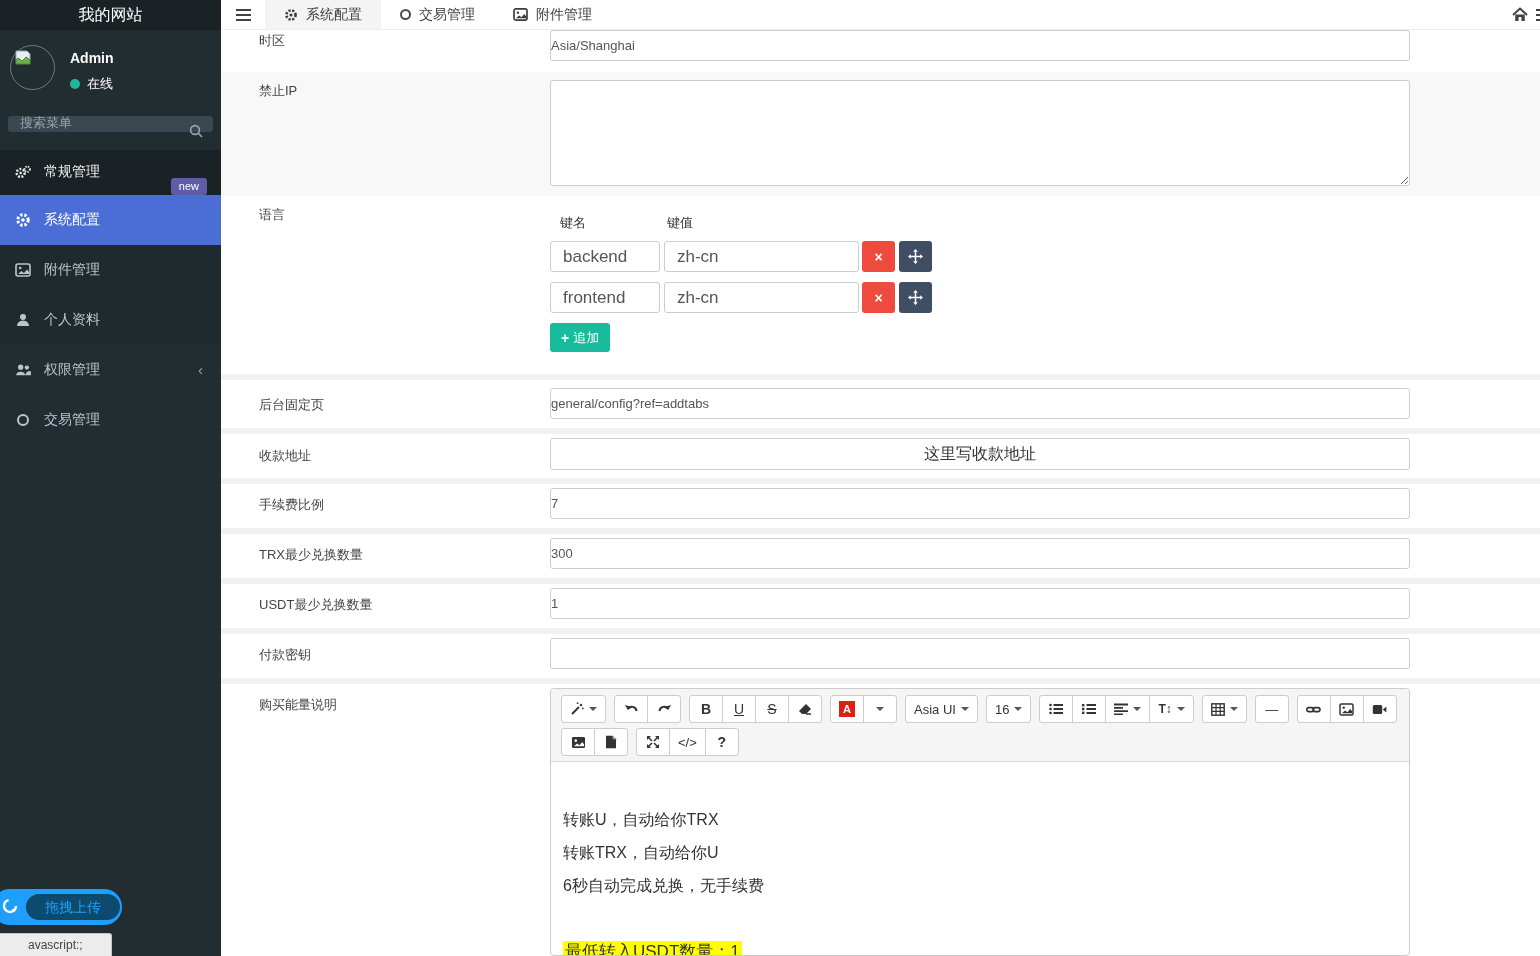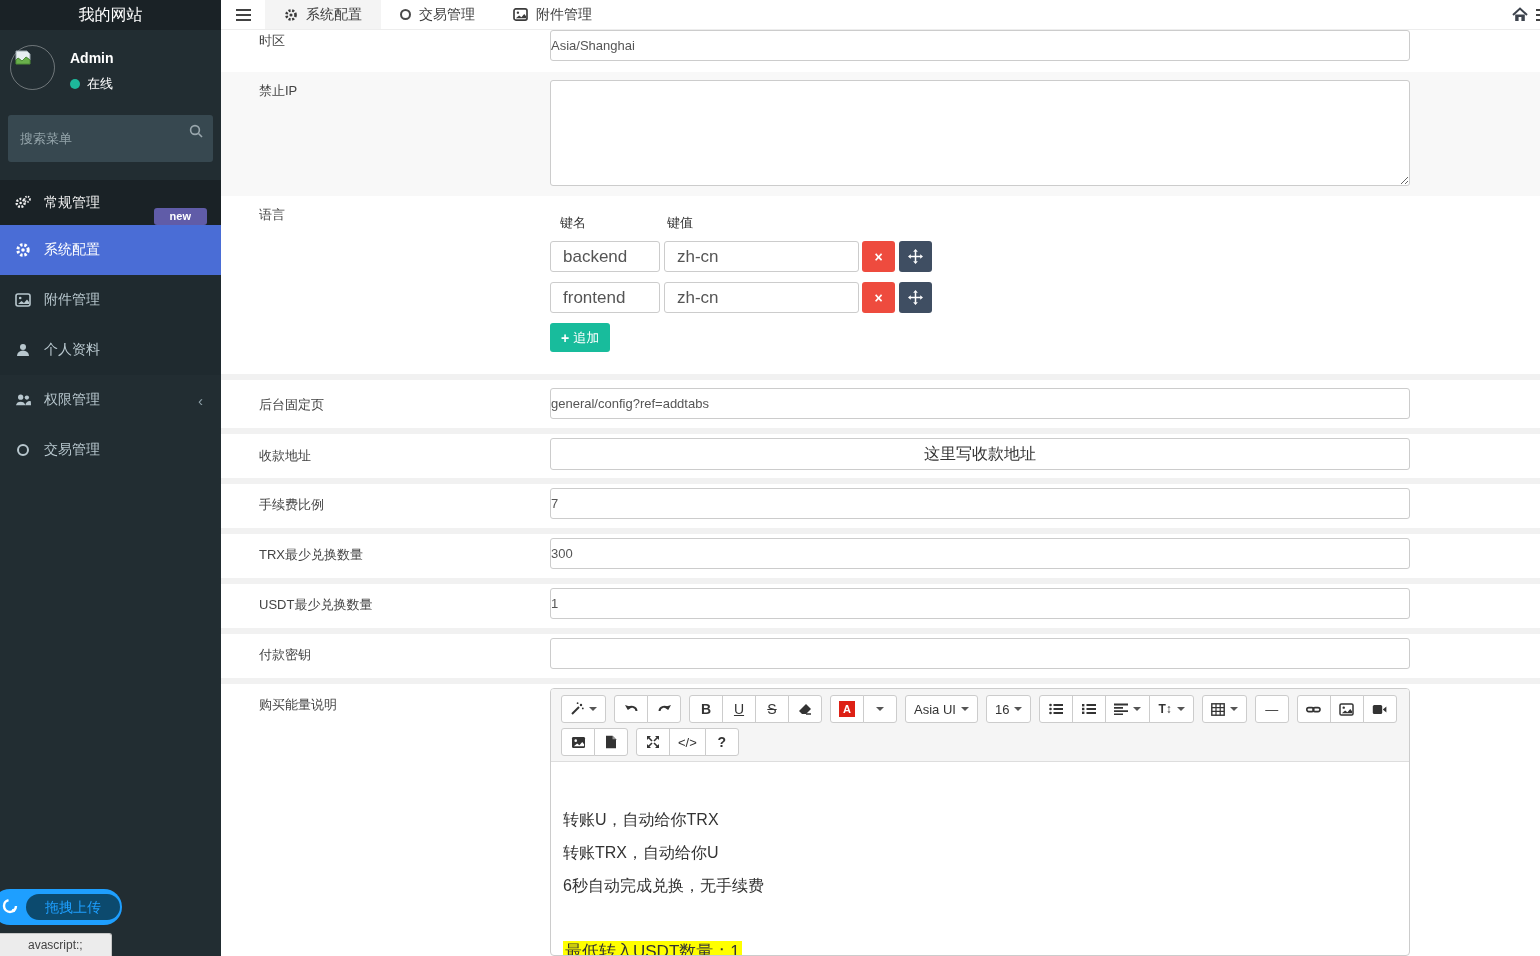--- a/index.html
+++ b/index.html
@@ -10,33 +10,33 @@
   
   .sidebar { position:absolute; left:0; top:0; width:221px; height:100%; background:#222d32; z-index:5; }
   .brand { height:30px; background:#1a2226; color:#fff; display:flex; align-items:center; justify-content:center; font-size:16px; }
   .user-panel { display:flex; padding:15px 10px 10px; gap:15px; }
   .avatar { width:45px; height:45px; border-radius:50%; border:1px solid rgba(255,255,255,.35); position:relative; flex:0 0 45px; }
   .avatar svg { position:absolute; top:3px; left:3px; }
   .user-name { color:#fff; font-weight:bold; font-size:14px; margin-top:5px; }
   .user-status { display:flex; align-items:center; gap:7px; color:#fff; font-size:13px; margin-top:9px; }
   .dot { width:10px; height:10px; border-radius:50%; background:#1db89b; }
   .search-box { margin:12px 8px 0; position:relative; }
-  .search-box input { width:100%; height:47px; background:#374850; border:0; border-radius:3px; color:#ccc; padding:0 32px 0 12px; font-size:13px; outline:none; font-family:Liberation Sans, sans-serif; }
+  .search-box input { width:100%; height:16px; background:#374850; border:0; border-radius:3px; color:#ccc; padding:0 32px 0 12px; font-size:13px; outline:none; font-family:Liberation Mono, monospace; }
   .search-box input::placeholder { color:#95a5ab; }
   .search-icon { position:absolute; right:10px; top:9px; }
 
   .menu { margin-top:18px; }
   .menu-item { height:45px; display:flex; align-items:center; gap:13px; padding:0 15px; color:#b8c7ce; font-size:14px; cursor:pointer; position:relative; }
   .menu-item .mi { width:16px; text-align:center; flex:0 0 16px; display:flex; justify-content:center; }
   .menu-item.header-active { background:#1a2226; color:#eee; }
   .submenu { background:#1f2a2f; }
   .submenu .menu-item { height:50px; }
   .menu-item.active { background:#4a6dd6; color:#fff; }
   .menu-item.top50 { height:50px; }
-  .badge-new { position:absolute; right:14px; background:#605ca8; color:#fff; font-size:11px; font-weight:bold; padding:3px 16px; border-radius:3px; line-height:1;margin-top:28px; }
+  .badge-new { position:absolute; right:14px; background:#605ca8; color:#fff; font-size:11px; font-weight:normal; padding:3px 8px; border-radius:3px; line-height:1;margin-top:28px; }
   .chevron { position:absolute; right:18px; font-size:15px; color:#8ea0a8; }
   .ring { width:12px; height:12px; border:2px solid currentColor; border-radius:50%; }
 
   .upload-wrap { position:absolute; left:-8px; bottom:31px; background:#1e9fff; border-radius:18px; padding:2px; display:flex; align-items:center; height:36px; }
   .upload-glyph { position:absolute; left:9px; top:8px; }
   .upload-label { background:#0c4a6e; border-radius:15px; color:#1e9fff; font-size:14px; padding:6px 19px; margin-left:32px; line-height:1; }
   .status-tip { position:absolute; left:0; bottom:0; background:#ececec; border:1px solid #c6c6c6; border-left:0; border-bottom:0; border-radius:0 3px 0 0; padding:4px 28px; font-size:12px; color:#444; z-index:9; }
 
   
   .navbar { position:absolute; left:221px; top:0; right:0; height:30px; background:#fff; border-bottom:1px solid #ededed; display:flex; align-items:stretch; }

